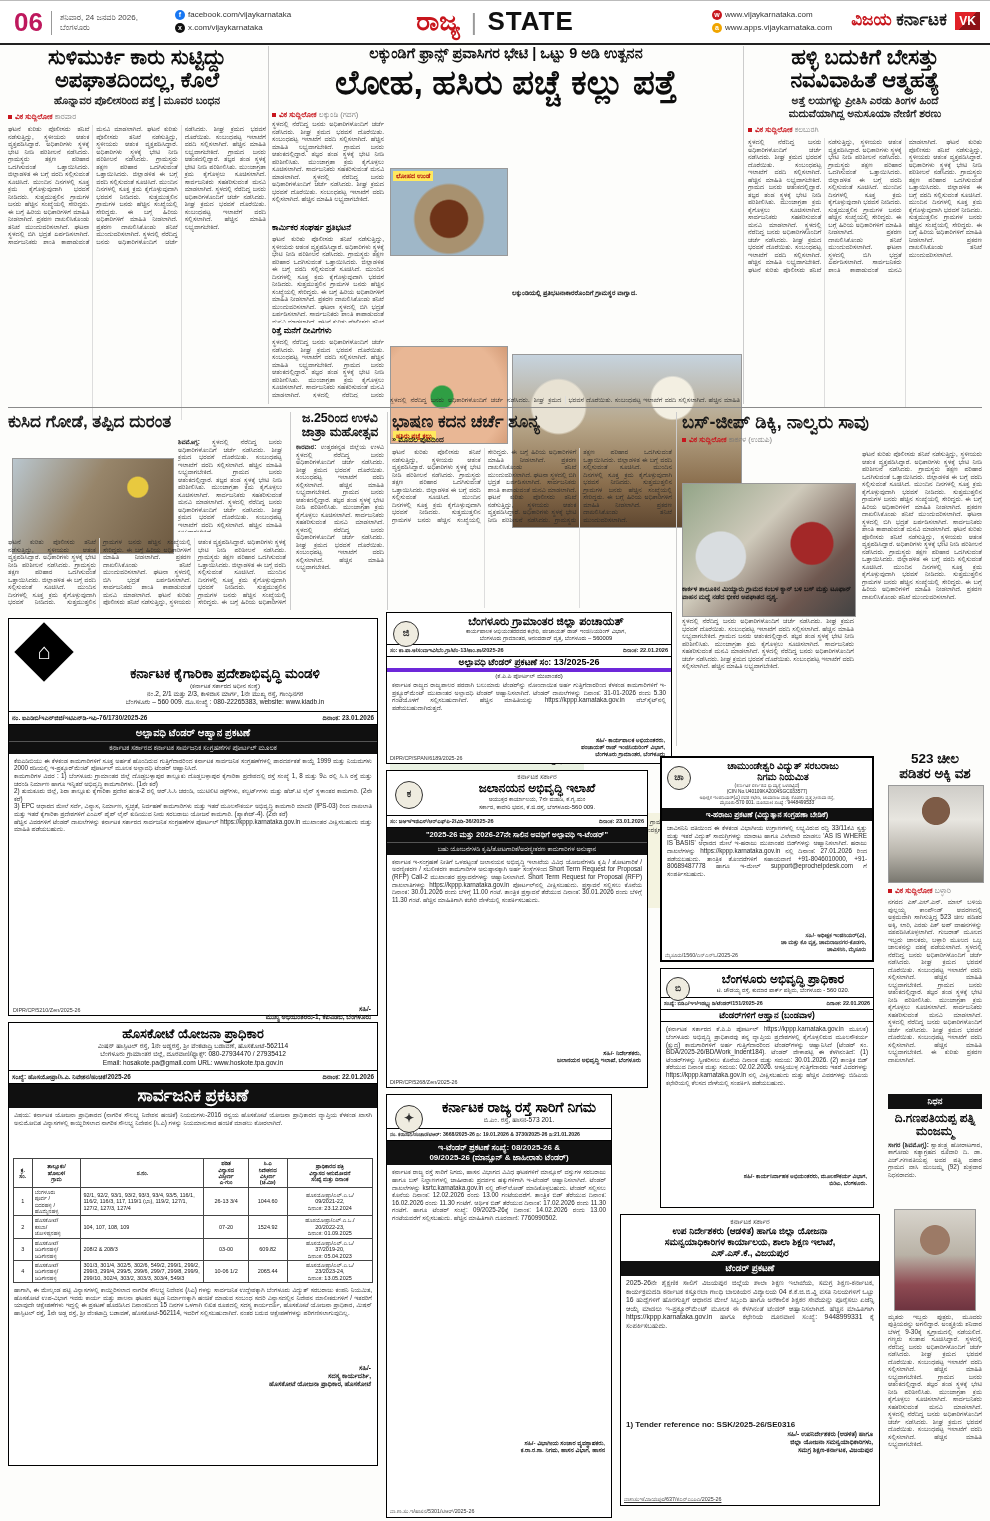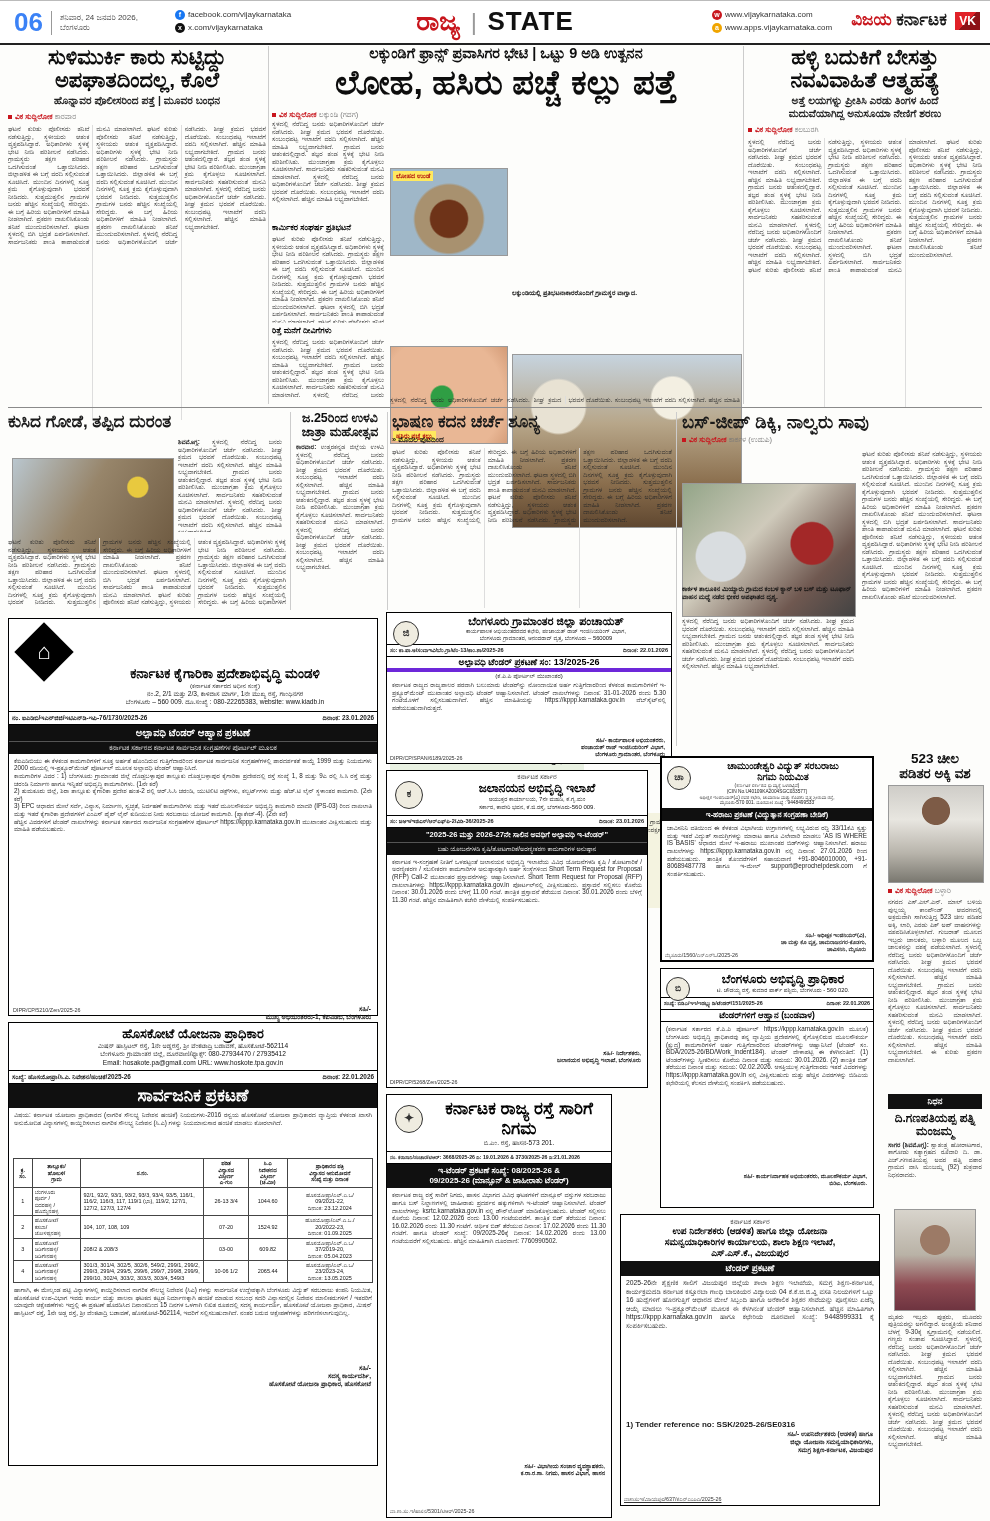--- a/index.html
+++ b/index.html
@@ -2,21 +2,21 @@
 <html><head>
 <meta charset="utf-8">
 <style>
   html,body{margin:0;padding:0;background:#e9e9e9;}
   #page{position:relative;width:990px;height:1521px;background:#fdfdfb;margin:0 auto;
         font-family:"Liberation Sans",sans-serif;color:#1a1a1a;overflow:hidden;}
   .abs{position:absolute;}
   .ml{white-space:pre-line;}
   
   .header{left:0;top:0;width:990px;height:42px;border-top:1px solid #bbb;border-bottom:2px solid #222;background:#fff;}
-  .pageno{font-size:26px;font-weight:bold;color:#3b82f6;}
+  .pageno{font-size:26px;font-weight:bold;color:#be185d;}
   .dateline{font-size:8px;color:#444;line-height:10px;}
   .hsep{width:1px;height:24px;background:#999;}
   .social{font-size:8px;color:#333;line-height:13px;}
   .cicon{display:inline-block;width:10px;height:10px;border-radius:50%;color:#fff;font-size:7px;font-weight:bold;
          text-align:center;line-height:10px;vertical-align:middle;margin-right:3px;}
   .masthead-kn{font-size:26px;font-weight:bold;color:#c8161d;}
   .masthead-en{font-size:26px;font-weight:bold;color:#111;letter-spacing:1px;}
   .mastsep{font-size:24px;color:#999;font-weight:normal;padding:0 6px;}
   .brand-kn1{font-size:17px;font-weight:bold;color:#c8161d;}
   .brand-kn2{font-size:17px;font-weight:bold;color:#1a1a1a;}
@@ -366,21 +366,21 @@
     <div class="blackbar" style="font-size:6.4px;font-weight:normal;border-top:1px solid #555;">ಬಹು ಯೋಜನೆಗಳಡಿ ಕೃಷಿ/ತೋಟಗಾರಿಕೆ/ಅರಣ್ಯೀಕರಣ ಕಾಮಗಾರಿಗಳ ಅನುಷ್ಠಾನ</div>
     <div class="ad-body" style="height:188px;">ಕರ್ನಾಟಕ ಇ-ಸಂಗ್ರಹಣೆ ನೀತಿಗೆ ಒಳಪಟ್ಟಂತೆ ಜಲಾನಯನ ಅಭಿವೃದ್ಧಿ ಇಲಾಖೆಯ ವಿವಿಧ ಯೋಜನೆಗಳಡಿ ಕೃಷಿ / ತೋಟಗಾರಿಕೆ / ಅರಣ್ಯೀಕರಣ / ಸಬಲೀಕರಣ ಕಾಮಗಾರಿಗಳ ಅನುಷ್ಠಾನಕ್ಕಾಗಿ ಅರ್ಹ ಸಂಸ್ಥೆಗಳಿಂದ Short Term Request for Proposal (RFP) Call-2 ಮುಖಾಂತರ ಪ್ರಸ್ತಾವನೆಗಳನ್ನು ಆಹ್ವಾನಿಸಲಾಗಿದೆ. Short Term Request for Proposal (RFP) ದಾಖಲಾತಿಗಳನ್ನು https://kppp.karnataka.gov.in ಪೋರ್ಟಲ್‌ನಲ್ಲಿ ವೀಕ್ಷಿಸಬಹುದು. ಪ್ರಸ್ತಾವನೆ ಸಲ್ಲಿಸಲು ಕೊನೆಯ ದಿನಾಂಕ: 30.01.2026 ರಂದು ಬೆಳಿಗ್ಗೆ 11.00 ಗಂಟೆ. ತಾಂತ್ರಿಕ ಪ್ರಸ್ತಾವನೆ ತೆರೆಯುವ ದಿನಾಂಕ: 30.01.2026 ರಂದು ಬೆಳಿಗ್ಗೆ 11.30 ಗಂಟೆ. ಹೆಚ್ಚಿನ ಮಾಹಿತಿಗಾಗಿ ಕಚೇರಿ ವೇಳೆಯಲ್ಲಿ ಸಂಪರ್ಕಿಸಬಹುದು.</div>
     <div class="sign ml" style="font-size:6px;">ಸಹಿ/- ನಿರ್ದೇಶಕರು,
 ಜಲಾನಯನ ಅಭಿವೃದ್ಧಿ ಇಲಾಖೆ, ಬೆಂಗಳೂರು</div>
     <div class="abs corner" style="left:3px;bottom:2px;">DIPR/CP/5268/Zen/2025-26</div>
   </div>
 
   <div class="abs ad" style="left:386px;top:1094px;width:226px;height:424px;">
     <div class="abs emblem" style="left:8px;top:10px;width:26px;height:26px;font-size:12px;line-height:24px;">✦</div>
     <div style="margin-left:40px;">
-      <div class="ad-title" style="font-size:17px;padding-top:4px;">ಕರ್ನಾಟಕ ರಾಜ್ಯ ರಸ್ತೆ ಸಾರಿಗೆ ನಿಗಮ</div>
+      <div class="ad-title" style="font-size:14px;padding-top:4px;">ಕರ್ನಾಟಕ ರಾಜ್ಯ ರಸ್ತೆ ಸಾರಿಗೆ ನಿಗಮ</div>
       <div class="ad-addr">ಬಿ.ಎಂ. ರಸ್ತೆ, ಹಾಸನ-573 201.</div>
     </div>
     <div class="refline" style="margin-top:4px;font-size:5.2px;">
       <span>ನಂ. ಕರಾಸಾನಿ/ಸಂಚಾರ/ಟಿಆರ್: 3668/2025-26 ದಿ: 19.01.2026 &amp; 3730/2025-26 ದಿ:21.01.2026</span>
     </div>
     <div class="blackbar ml" style="font-size:8px;">ಇ-ಟೆಂಡರ್ ಪ್ರಕಟಣೆ ಸಂಖ್ಯೆ: 08/2025-26 &amp;
 09/2025-26 (ಮಾನ್ಸೂನ್ &amp; ಜಾಹೀರಾತು ಟೆಂಡರ್)</div>
     <div class="ad-body" style="height:268px;">ಕರ್ನಾಟಕ ರಾಜ್ಯ ರಸ್ತೆ ಸಾರಿಗೆ ನಿಗಮ, ಹಾಸನ ವಿಭಾಗದ ವಿವಿಧ ಘಟಕಗಳಿಗೆ ಮಾನ್ಸೂನ್ ವಸ್ತುಗಳ ಸರಬರಾಜು ಹಾಗೂ ಬಸ್ ನಿಲ್ದಾಣಗಳಲ್ಲಿ ಜಾಹೀರಾತು ಪ್ರದರ್ಶನ ಹಕ್ಕುಗಳಿಗಾಗಿ ಇ-ಟೆಂಡರ್ ಆಹ್ವಾನಿಸಲಾಗಿದೆ. ಟೆಂಡರ್ ದಾಖಲೆಗಳನ್ನು ksrtc.karnataka.gov.in ನಲ್ಲಿ ಡೌನ್‌ಲೋಡ್ ಮಾಡಿಕೊಳ್ಳಬಹುದು. ಟೆಂಡರ್ ಸಲ್ಲಿಸಲು ಕೊನೆಯ ದಿನಾಂಕ: 12.02.2026 ರಂದು 13.00 ಗಂಟೆಯವರೆಗೆ. ತಾಂತ್ರಿಕ ಬಿಡ್ ತೆರೆಯುವ ದಿನಾಂಕ: 16.02.2026 ರಂದು 11.30 ಗಂಟೆಗೆ. ಆರ್ಥಿಕ ಬಿಡ್ ತೆರೆಯುವ ದಿನಾಂಕ: 17.02.2026 ರಂದು 11.30 ಗಂಟೆಗೆ. ಹಾಗೂ ಟೆಂಡರ್ ಸಂಖ್ಯೆ: 09/2025-26ಕ್ಕೆ ದಿನಾಂಕ: 14.02.2026 ರಂದು 13.00 ಗಂಟೆಯವರೆಗೆ ಸಲ್ಲಿಸಬಹುದು. ಹೆಚ್ಚಿನ ಮಾಹಿತಿಗಾಗಿ ದೂರವಾಣಿ: 7760990502.</div>
     <div class="sign ml" style="font-size:6px;">ಸಹಿ/- ವಿಭಾಗೀಯ ಸಂಚಾರ ವ್ಯವಸ್ಥಾಪಕರು,
 ಕ.ರಾ.ರ.ಸಾ. ನಿಗಮ, ಹಾಸನ ವಿಭಾಗ, ಹಾಸನ</div>

